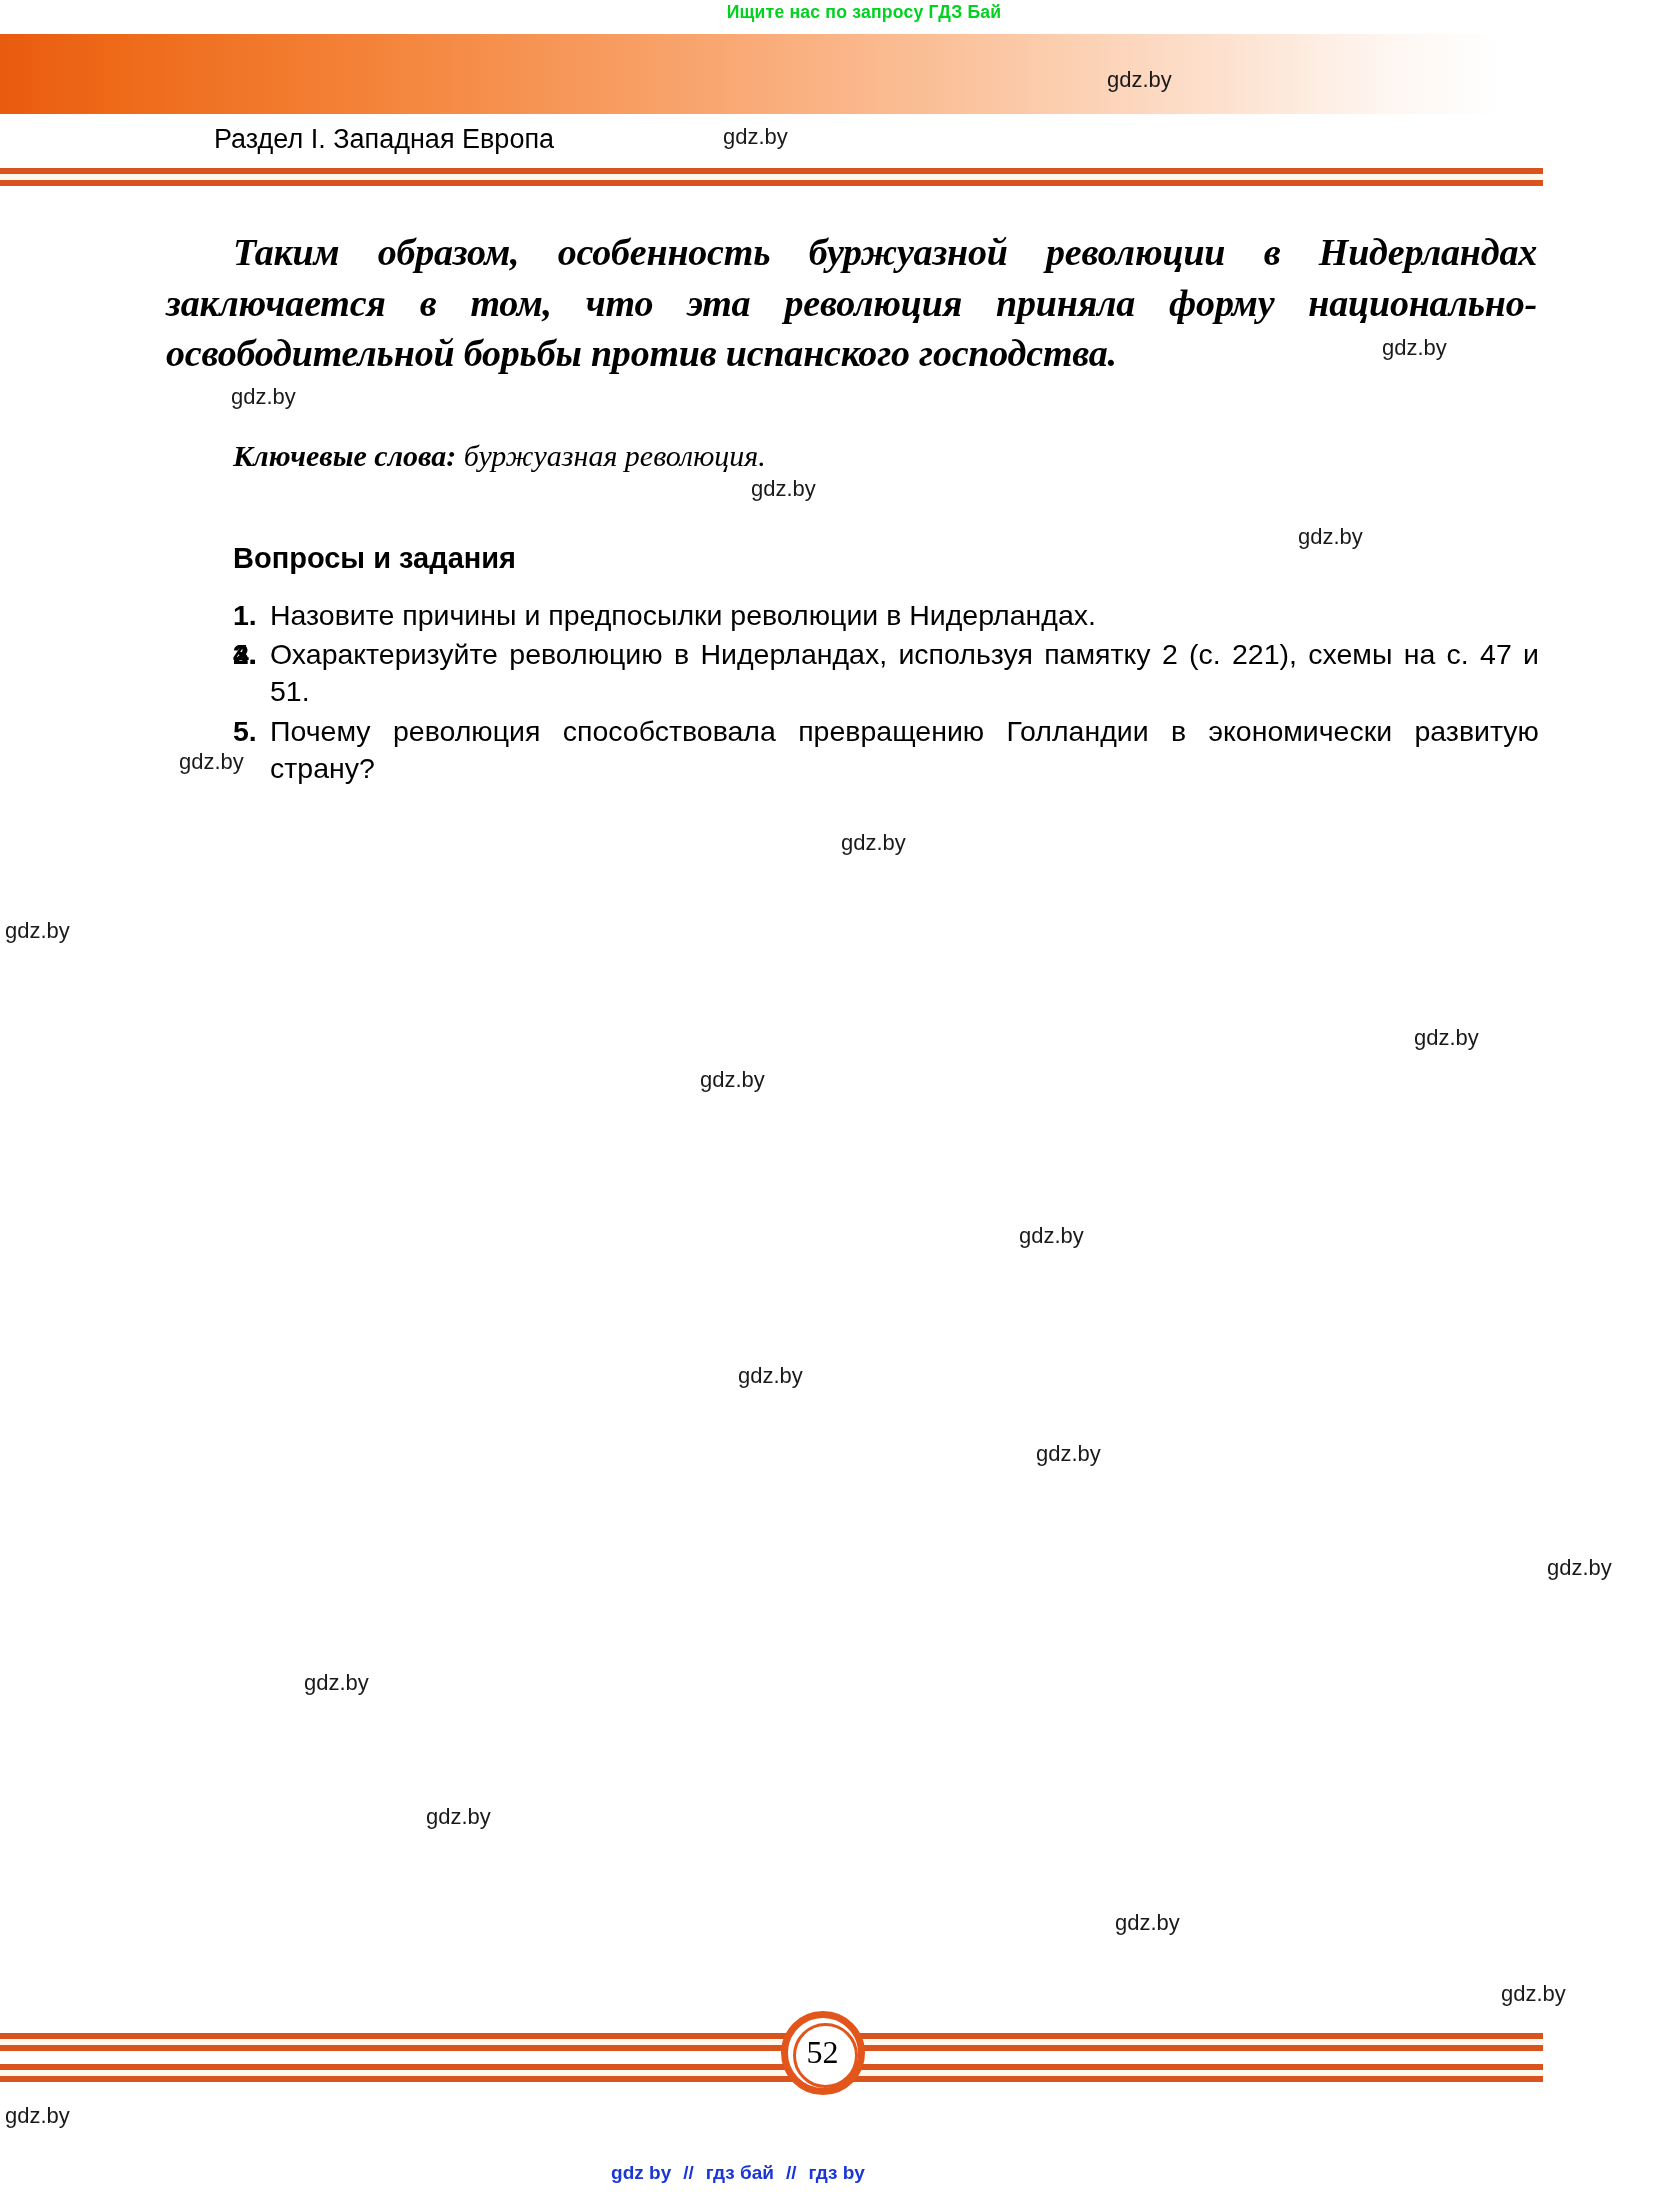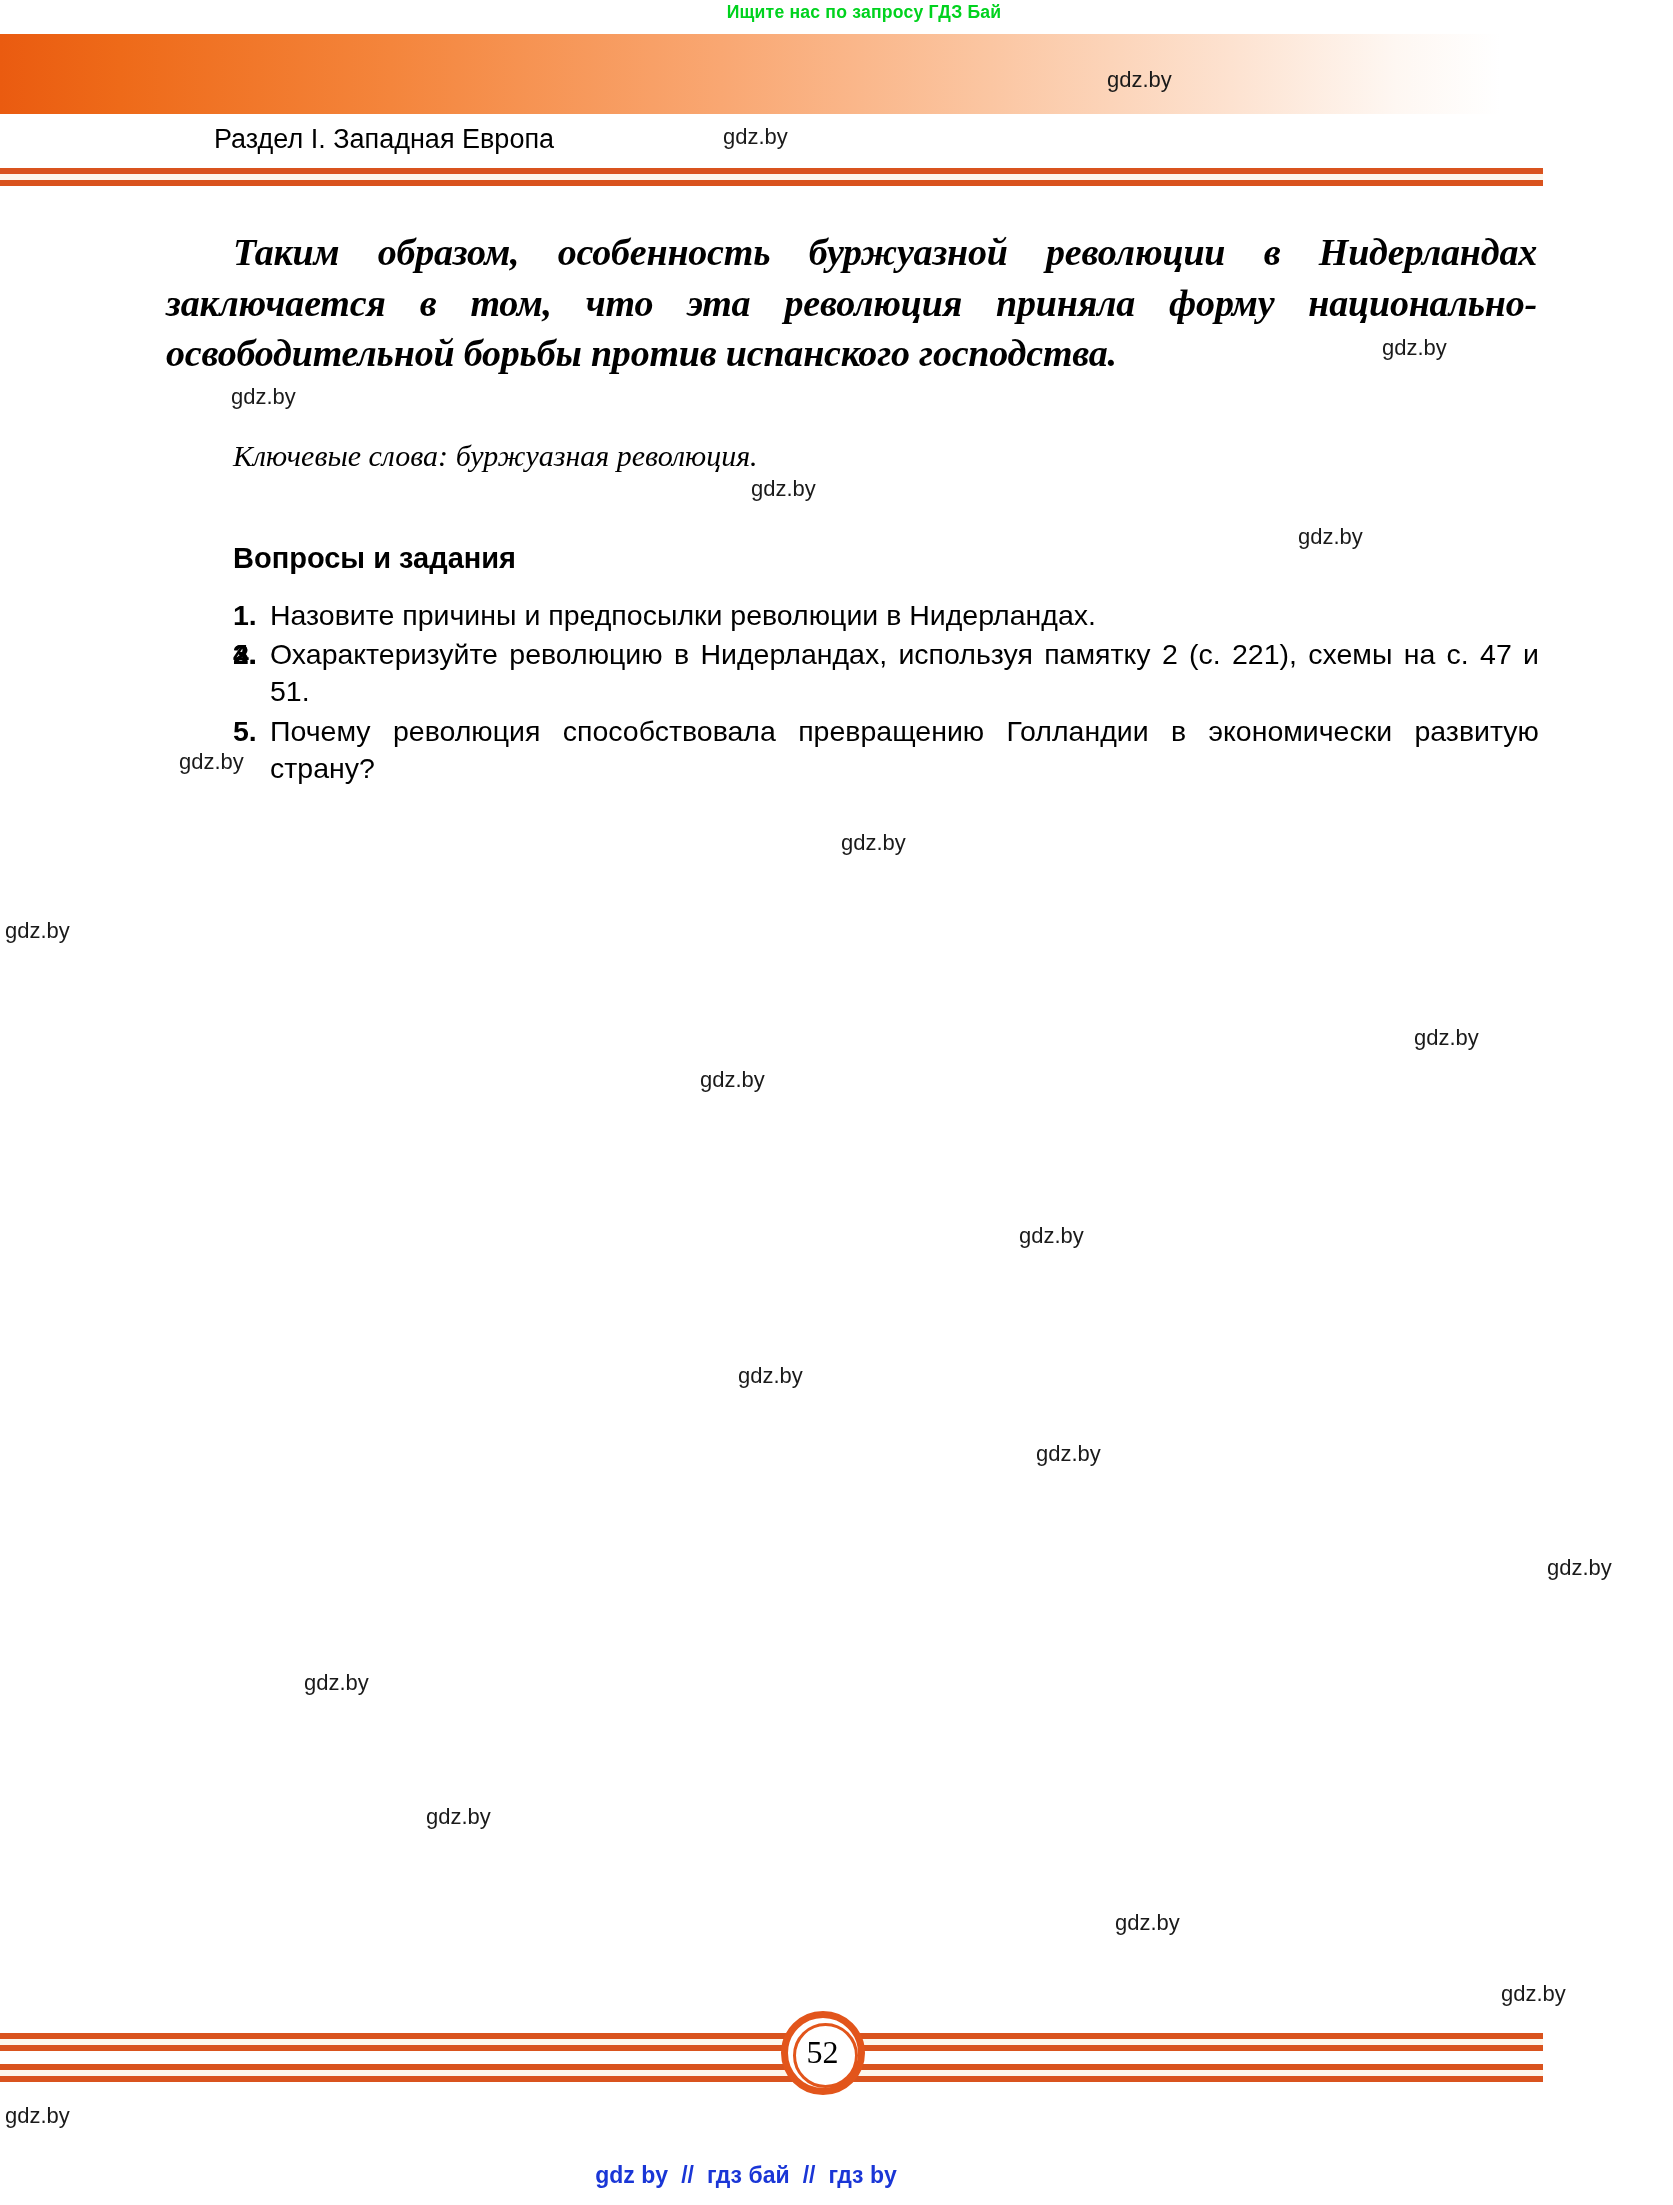--- a/index.html
+++ b/index.html
@@ -103,21 +103,21 @@
   }
 
   #keywords-line {
     margin: 60px 0 0 0;
     padding-left: 69px;
     font-family: "Liberation Serif", serif;
     font-size: 30px;
     font-style: italic;
   }
   #keywords-line .kw-label {
-    font-weight: normal;
+    font-weight: bold;
     font-style: italic;
   }
 
   #questions-heading {
     margin: 69px 0 0 0;
     padding-left: 69px;
     font-family: "Liberation Sans", sans-serif;
     font-weight: bold;
     font-size: 29px;
   }
@@ -174,26 +174,26 @@
     text-align: center;
     font-family: "Liberation Serif", serif;
     font-size: 32px;
     color: #000000;
   }
 
   
   #bottom-links {
     position: absolute;
     top: 2162px;
-    left: 12px;
+    left: 4px;
     width: 1468px;
     text-align: center;
     font-family: "Liberation Sans", sans-serif;
     font-weight: bold;
-    font-size: 23px;
+    font-size: 19px;
     color: #1a36d6;
   }
   #bottom-links .sep { padding: 0 6.7px; }
 
   
   .watermark {
     position: absolute;
     font-family: "Liberation Sans", sans-serif;
     font-size: 22px;
     color: #1a1a1a;

